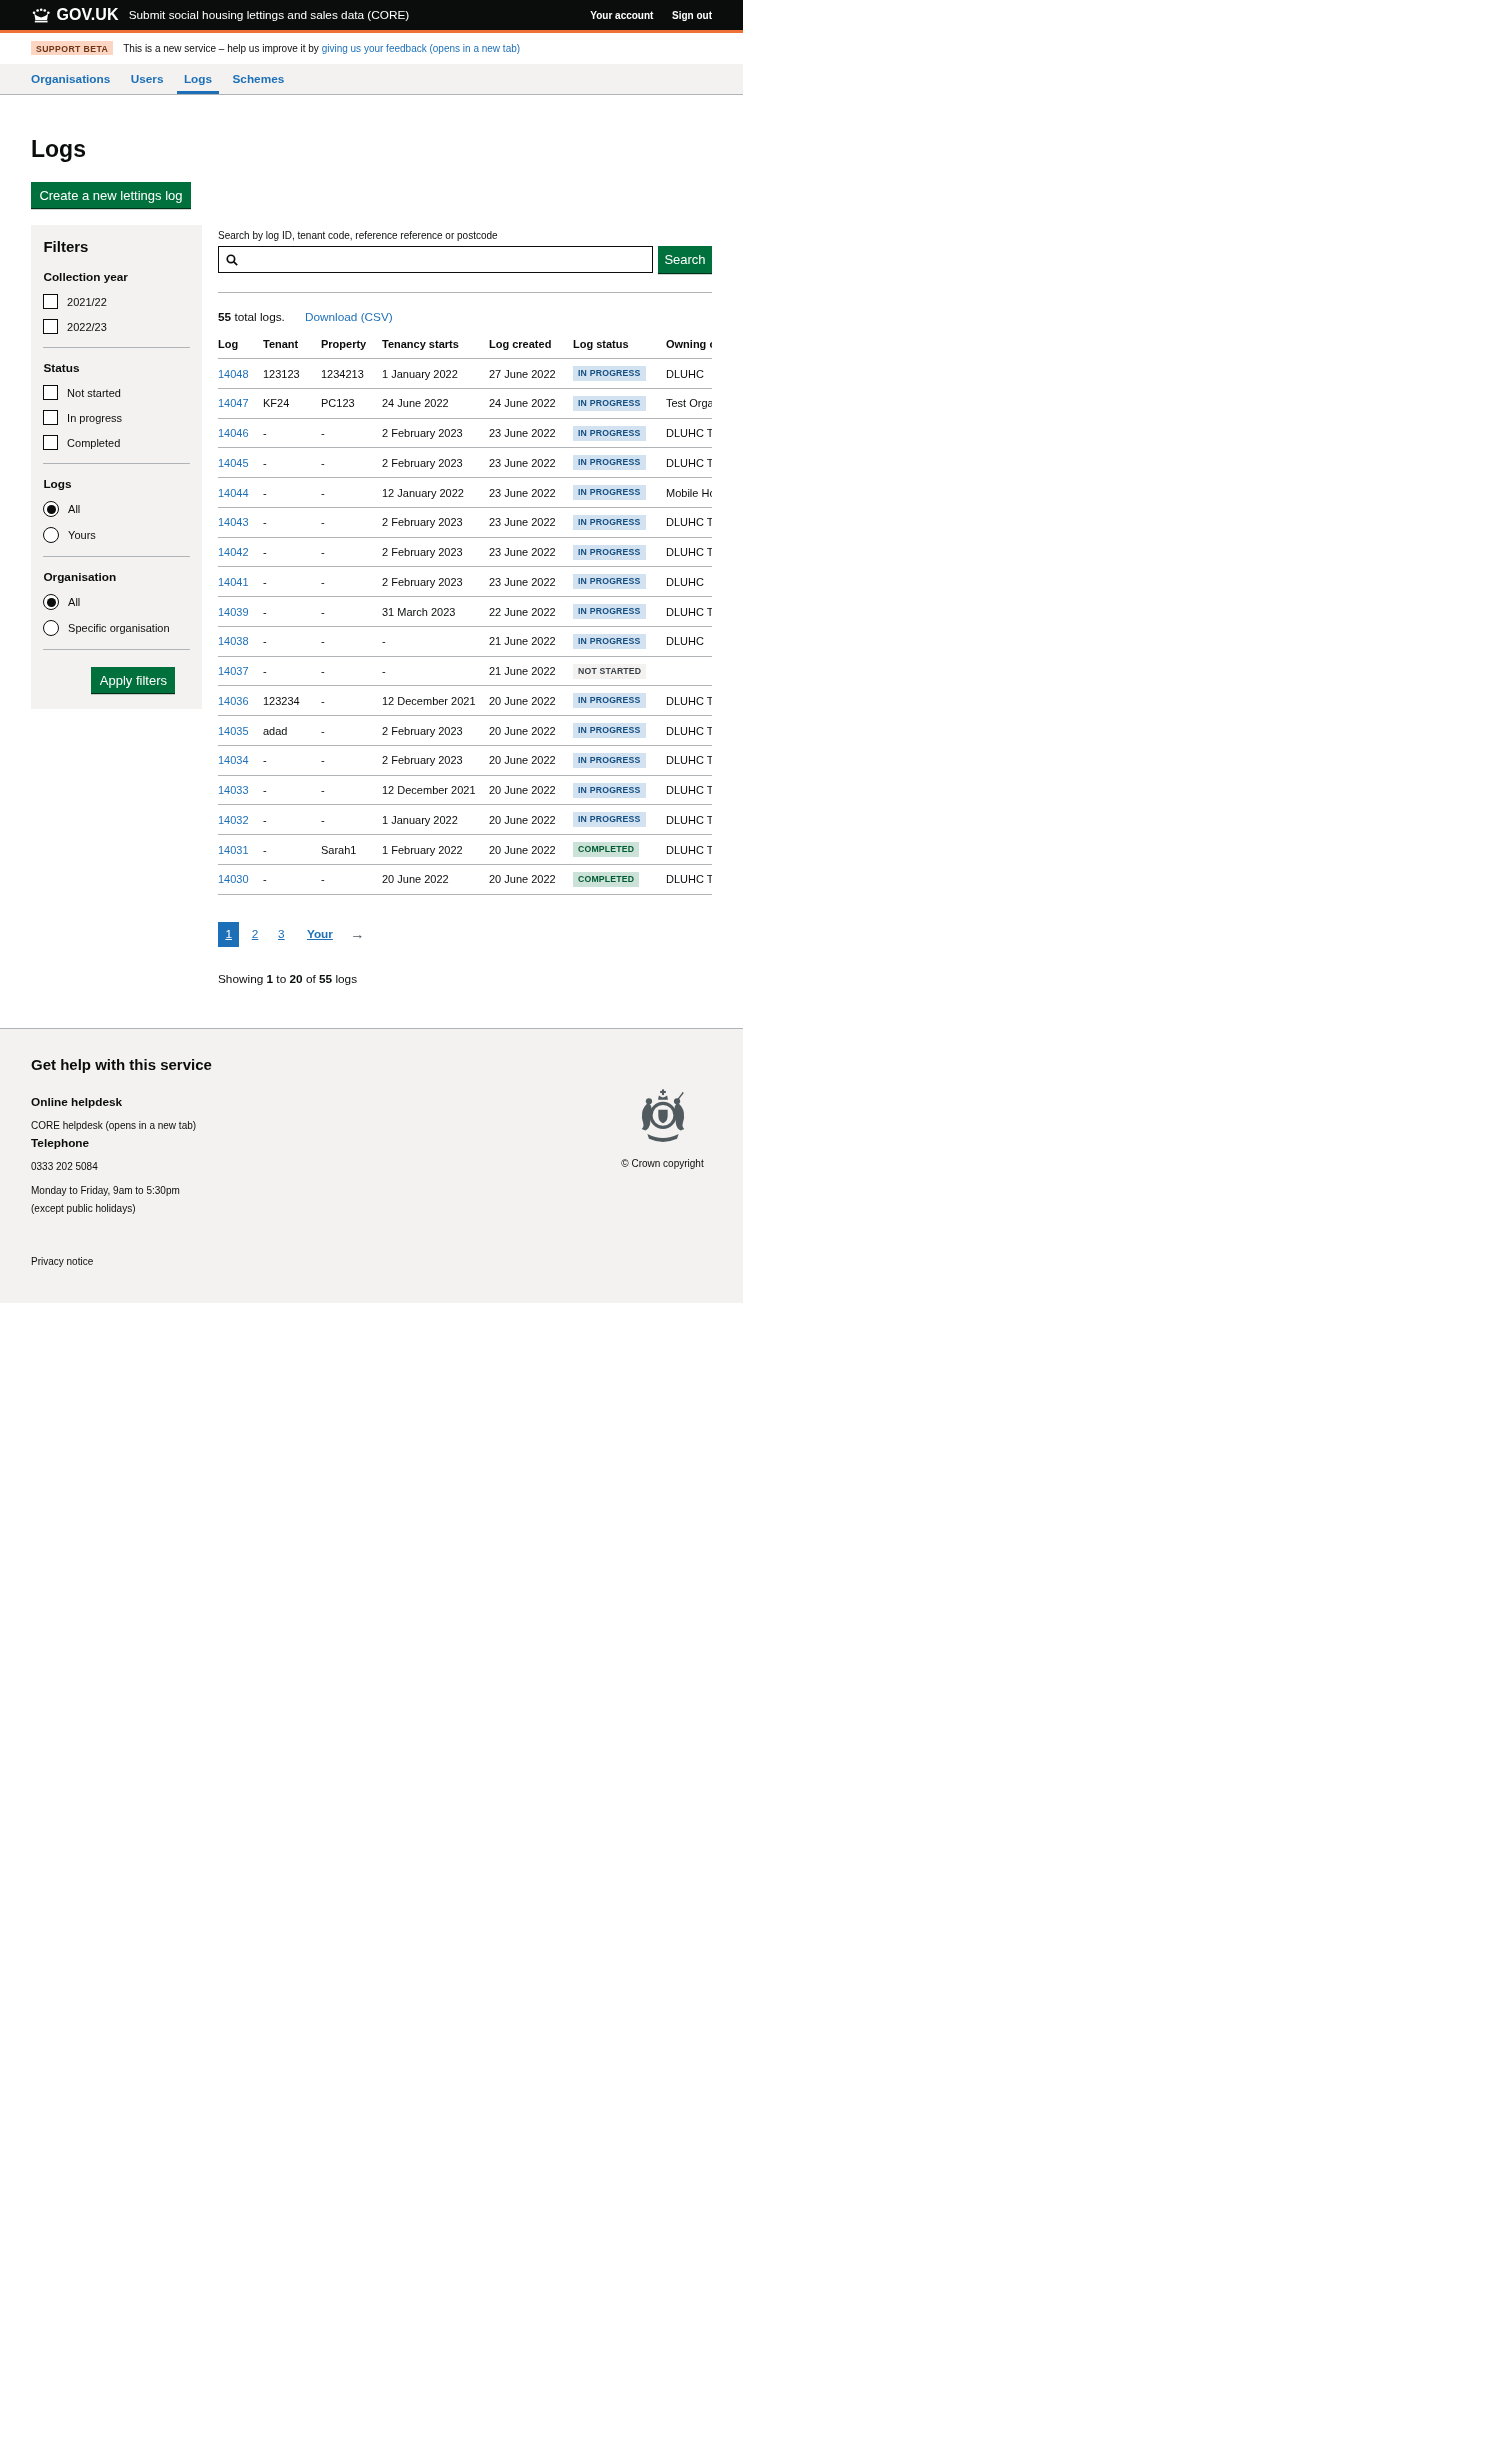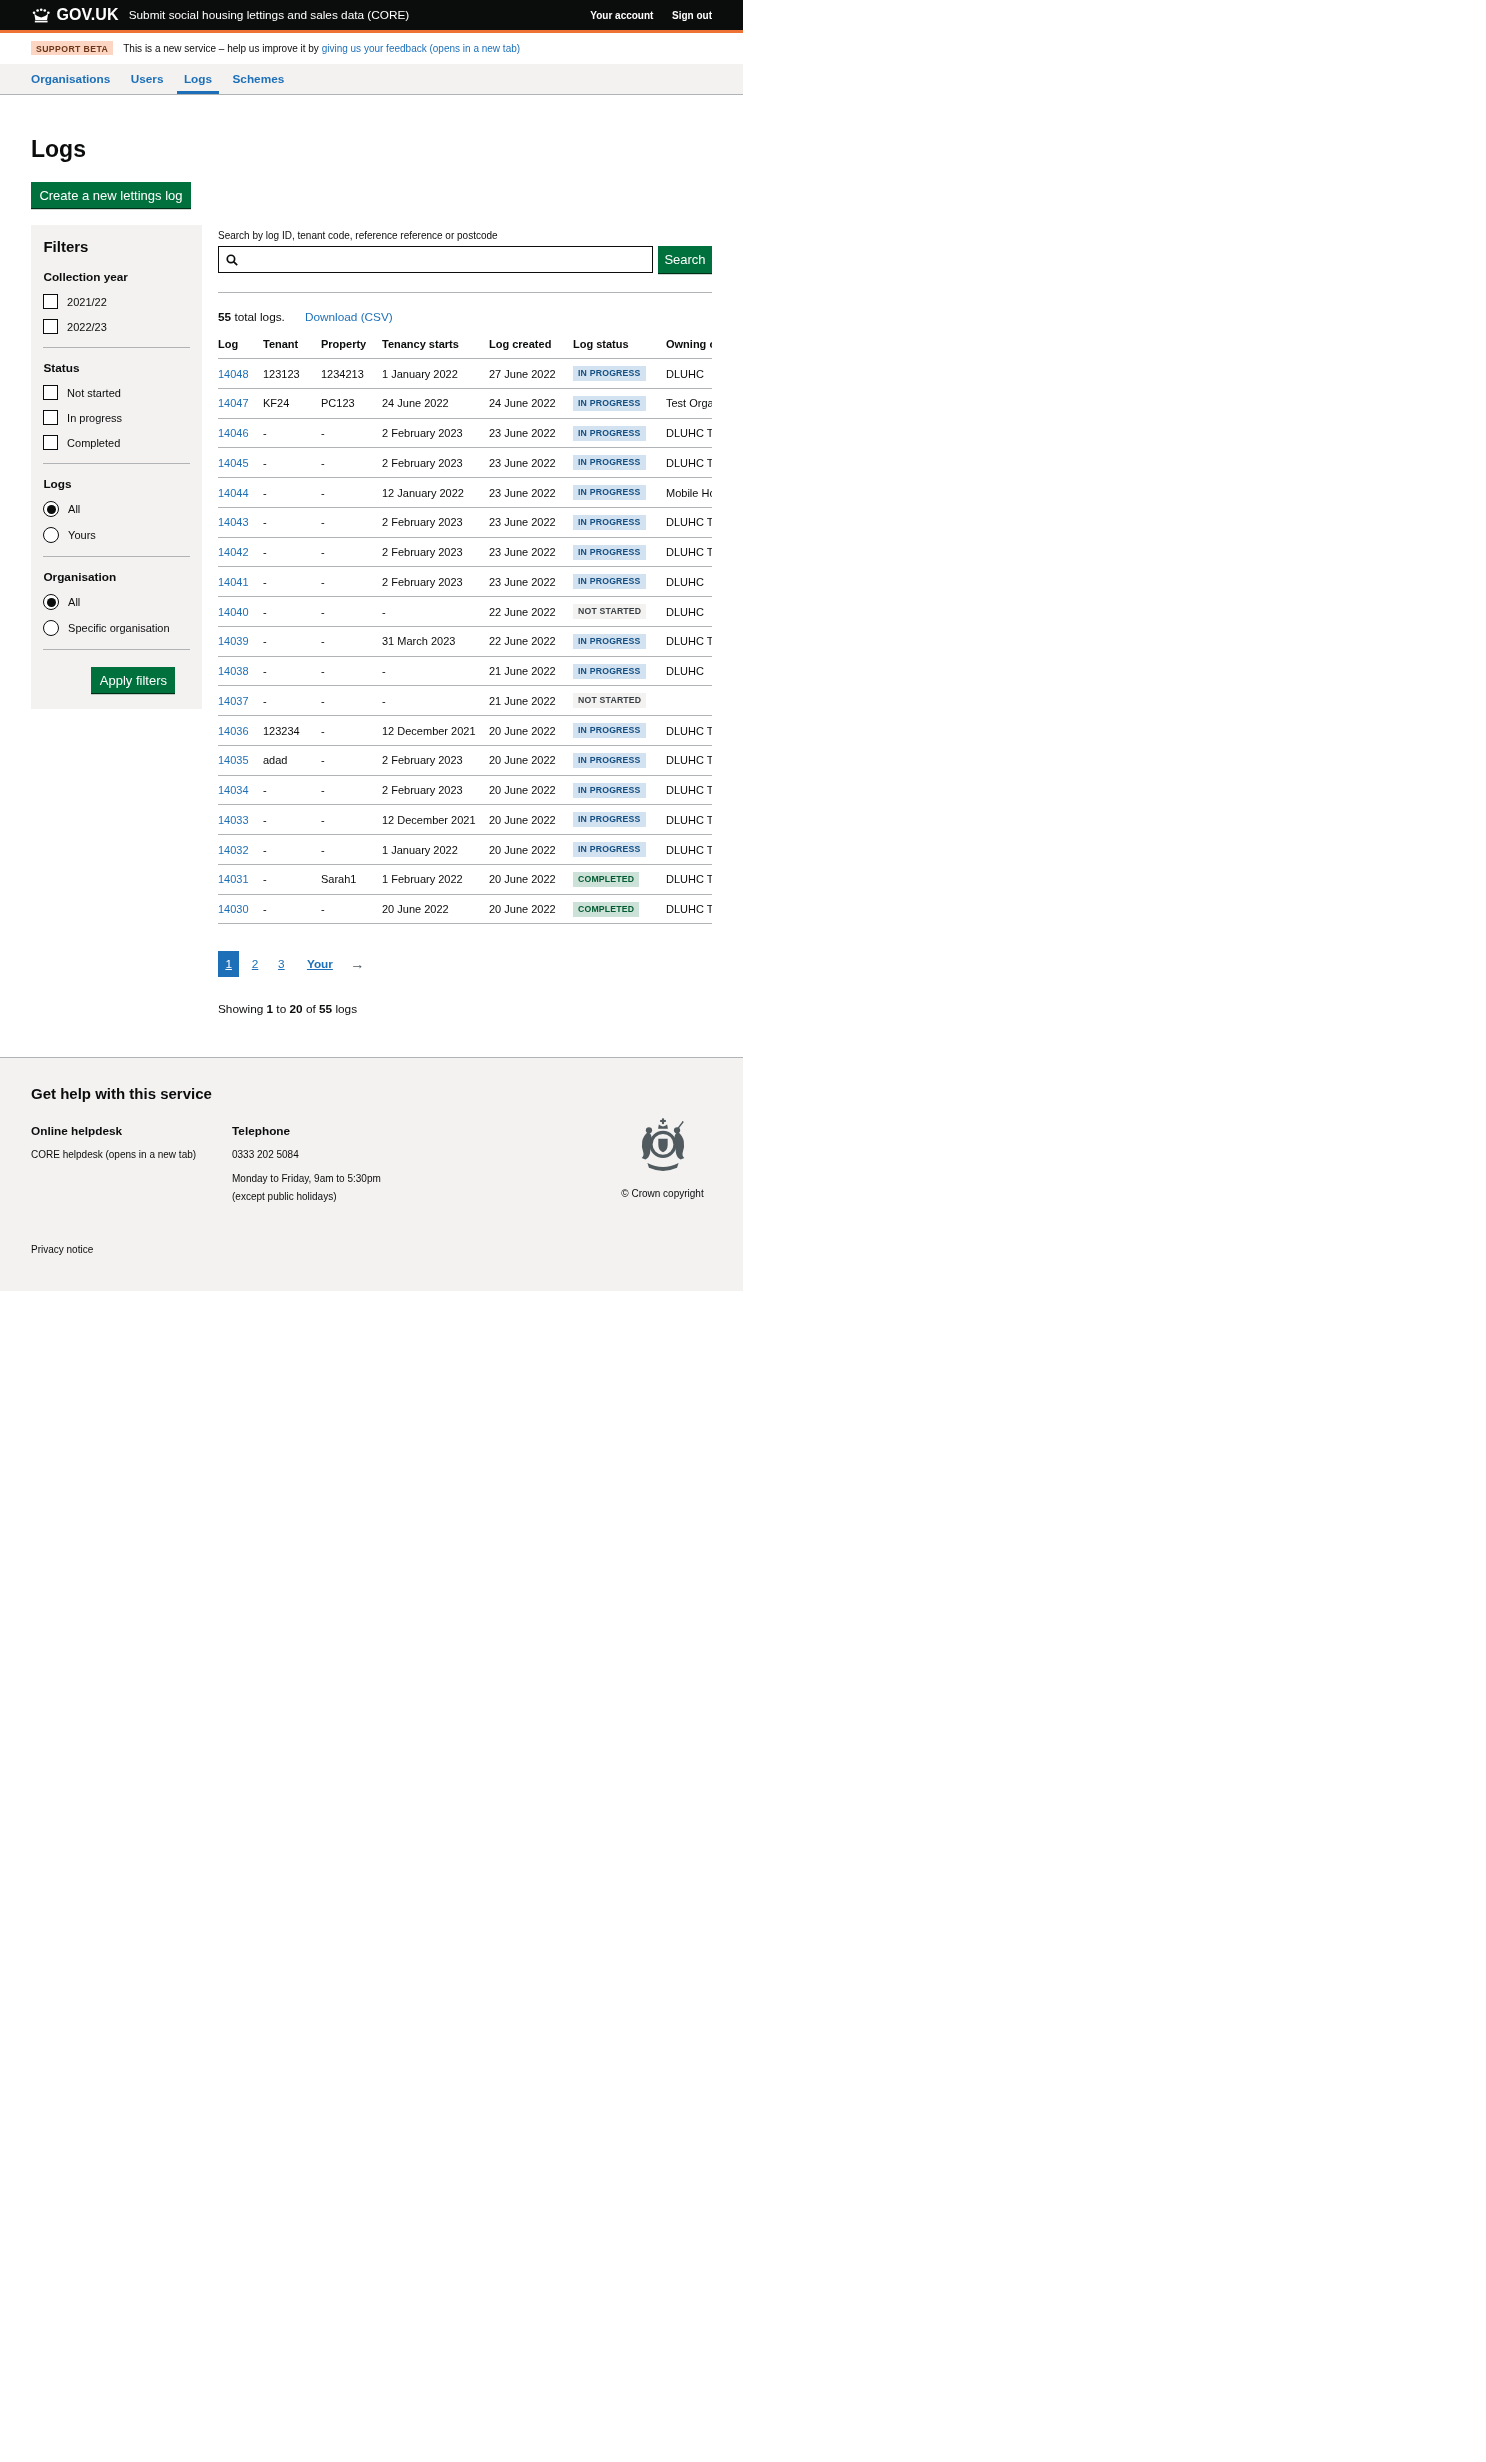--- a/index.html
+++ b/index.html
@@ -165,21 +165,21 @@
 
   
   .site-footer {
     margin-top:30px;
     background:#f3f2f1;
     border-top:0.6px solid #b1b4b6;
     padding:27px 31px 36px;
     position:relative;
   }
   .site-footer h2 { font-size:15px; font-weight:700; margin:0 0 22px; }
-  .fcols { display:flex; }
+  .fcols { display:flex;flex-direction:column; }
   .fcol { width:201px; padding-right:15px; }
   .fcol h3 { font-size:11.8px; font-weight:700; margin:0 0 10px; }
   .fcol p { font-size:10px; margin:0 0 3.7px; line-height:1.4; }
   .fcol .hours { margin-top:10px; }
   .fcol a { color:#0b0c0c; font-size:10px; }
   .arms {
     position:absolute; right:31px; top:59px;
     width:99px; text-align:center;
   }
   .copyright { display:inline-block; margin-top:7.4px; color:#0b0c0c; font-size:10px; }
@@ -414,29 +414,20 @@
               <tr>
                 <td><a class="log-link">14041</a></td>
                 <td>-</td>
                 <td>-</td>
                 <td>2 February 2023</td>
                 <td>23 June 2022</td>
                 <td><strong class="tag tag--blue">In progress</strong></td>
                 <td>DLUHC</td>
               </tr>
 
-              <tr>
-                <td><a class="log-link">14040</a></td>
-                <td>-</td>
-                <td>-</td>
-                <td>-</td>
-                <td>22 June 2022</td>
-                <td><strong class="tag tag--grey">Not started</strong></td>
-                <td>DLUHC</td>
-              </tr>
 
               <tr>
                 <td><a class="log-link">14039</a></td>
                 <td>-</td>
                 <td>-</td>
                 <td>31 March 2023</td>
                 <td>22 June 2022</td>
                 <td><strong class="tag tag--blue">In progress</strong></td>
                 <td>DLUHC Test</td>
               </tr>

